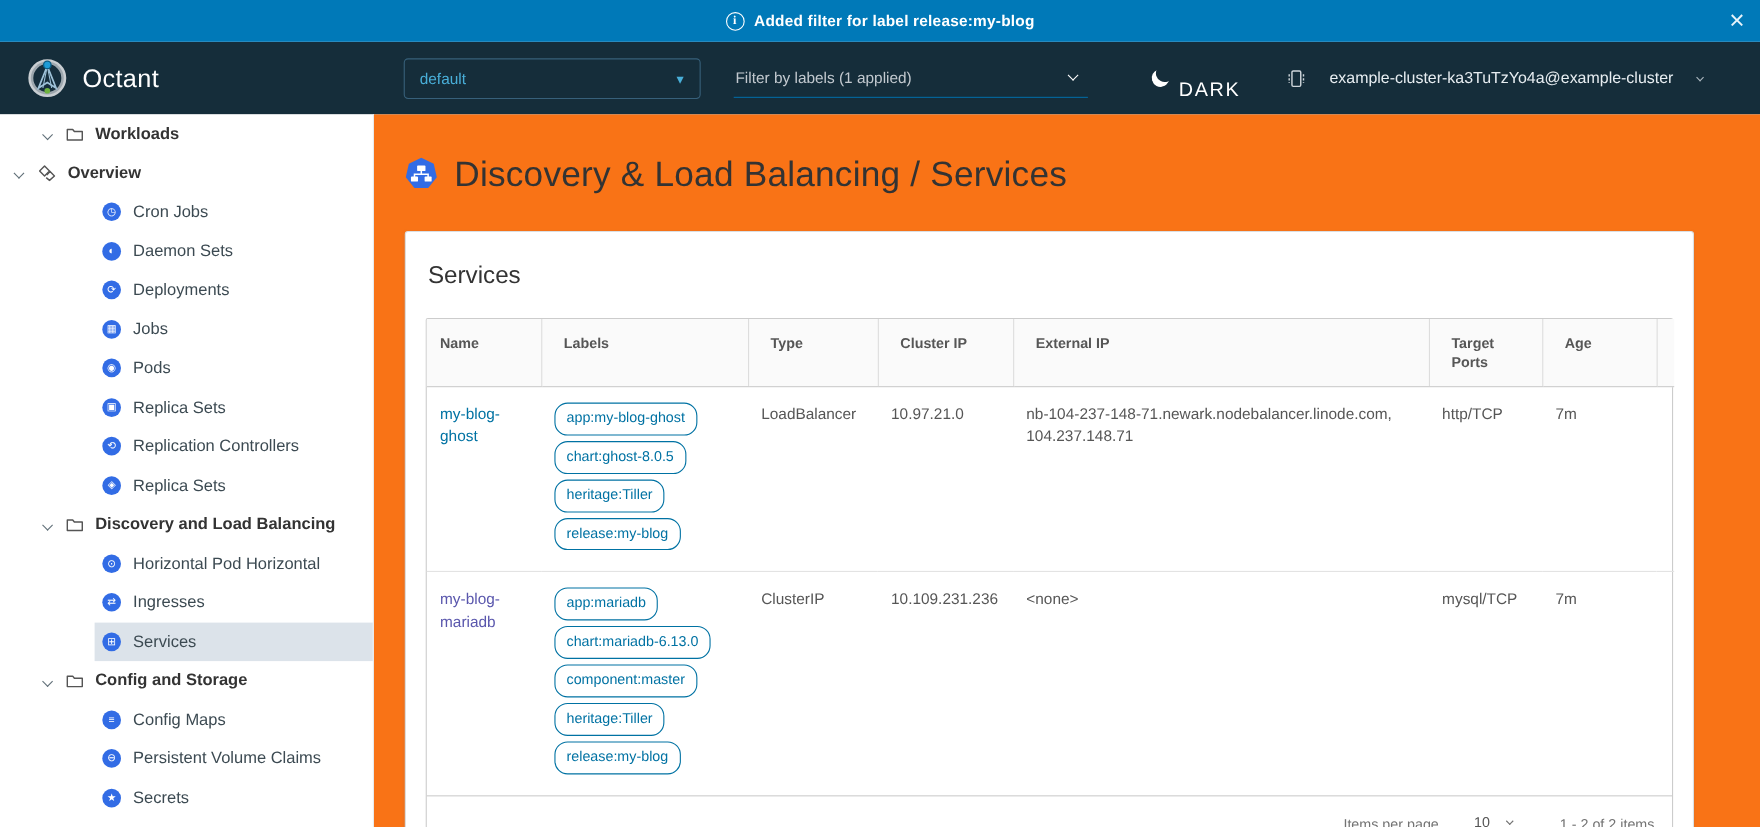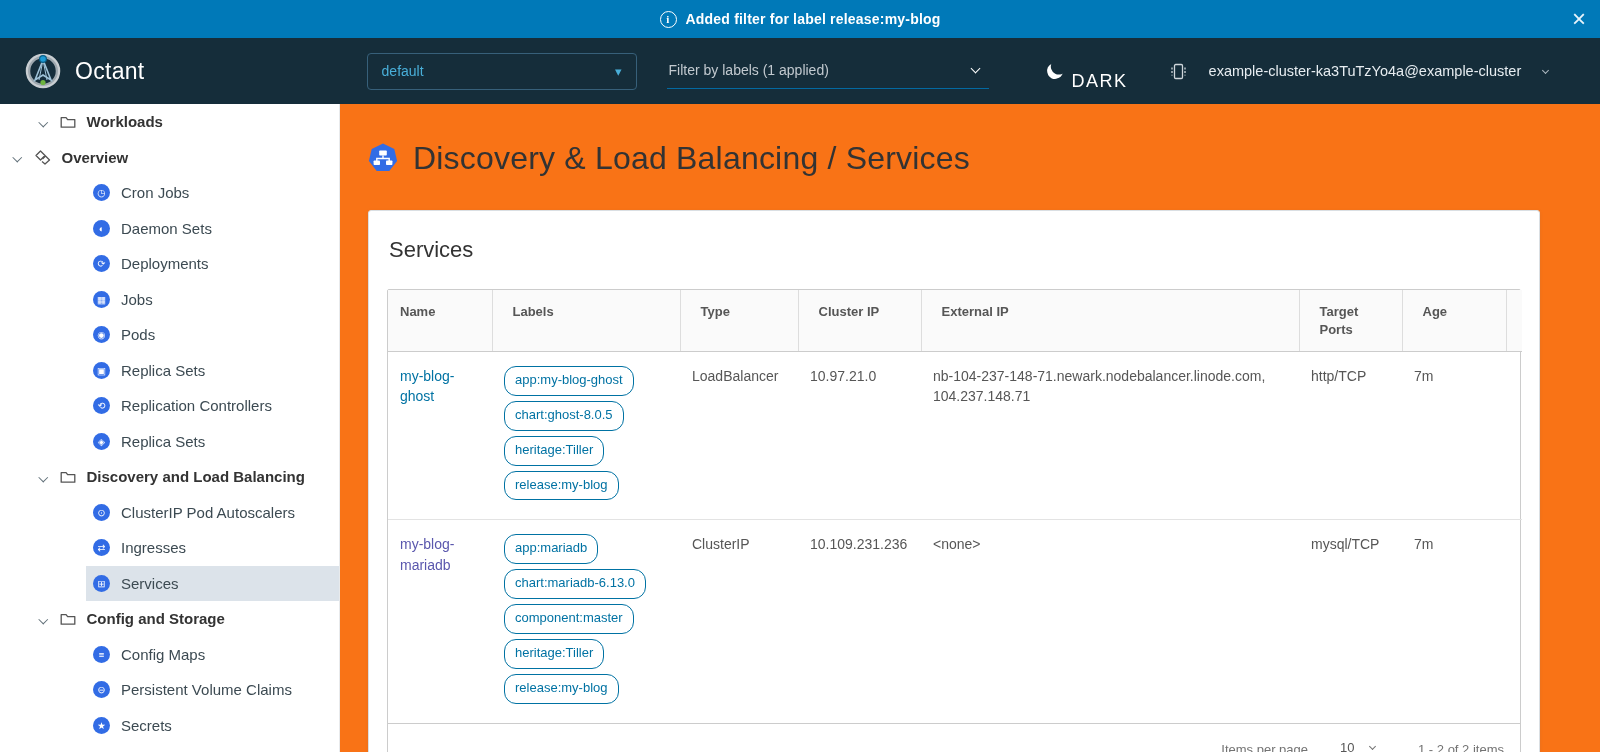--- a/index.html
+++ b/index.html
@@ -198,21 +198,21 @@
       <span class="chev"></span>
       <span class="tree-icon" style="display: inline-flex;">
         <svg width="16" height="14" viewBox="0 0 16 14">
           <path d="M1.2 3.2 v9 h13.6 v-7.6 h-7.2 l-1.5-1.9 h-4.9 z" fill="none" stroke="#555" stroke-width="1.3" stroke-linejoin="round"></path>
         </svg>
       </span>
       <span class="nav-label">Discovery and Load Balancing</span>
     </div>
     <div class="nav-row row-leaf">
       <span class="k8s-dot tree-icon">⊙</span>
-      <span class="nav-label">ClusterIP Pod Autoscalers</span>
+      <span class="nav-label">Horizontal Pod Horizontal</span>
     </div>
     <div class="nav-row row-leaf">
       <span class="k8s-dot tree-icon">⇄</span>
       <span class="nav-label">Ingresses</span>
     </div>
     <div class="nav-row row-leaf selected">
       <span class="k8s-dot tree-icon">⊞</span>
       <span class="nav-label">Services</span>
     </div>
     <div class="nav-row row-group">

